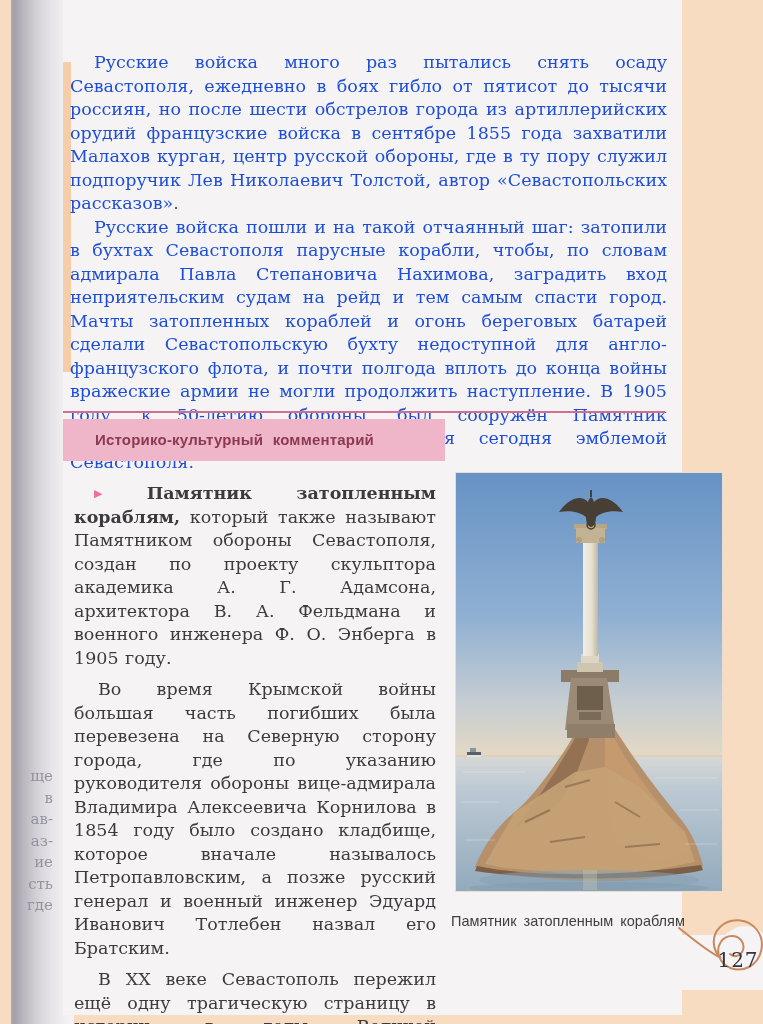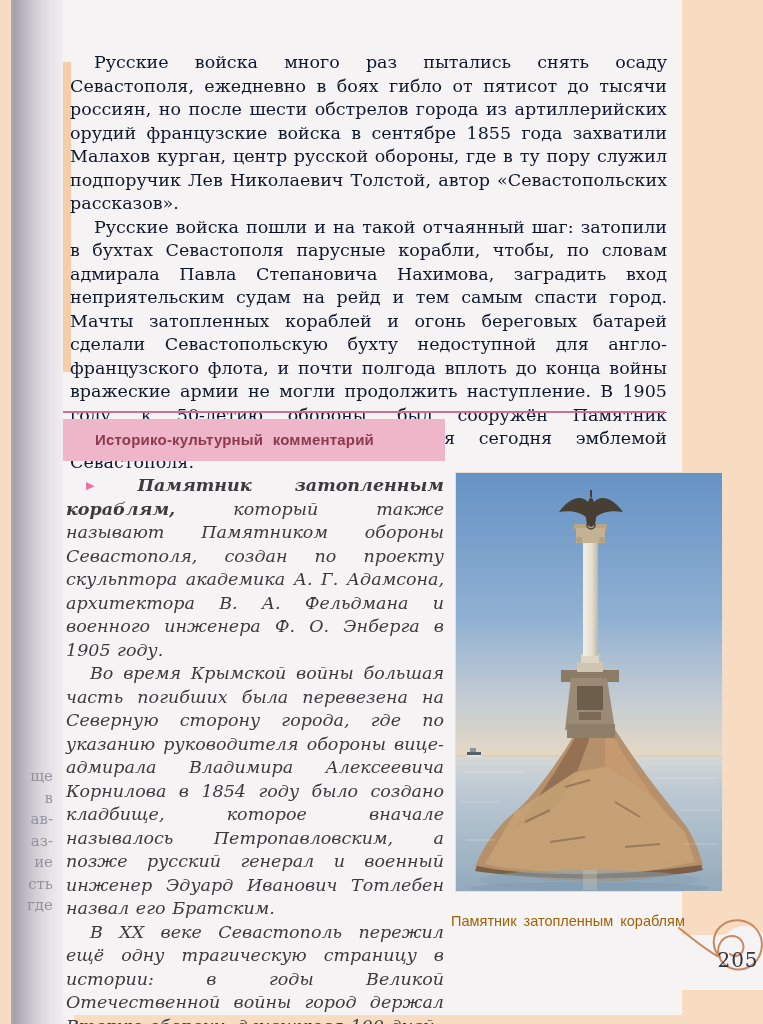--- a/index.html
+++ b/index.html
@@ -42,21 +42,21 @@
   .header-box span{
     display:block; padding-left:32px; line-height:42px;
     font-family:"Liberation Sans", sans-serif; font-weight:bold; font-size:15px;
     word-spacing:5px; letter-spacing:.2px;
   }
   .commentary{
     position:absolute; left:66px; top:474px; width:378px;
     font:17.5px/23.5px "DejaVu Serif", serif; color:#3b3b3d;
     text-align:justify; word-spacing:1px;
   }
-  .commentary p{margin:0;font-style:italic;}
+  .commentary p{margin:8px;}
   .commentary p.lead{text-indent:20px;}
   .commentary p.ind{text-indent:24px;}
   .bullet{
     font-family:"DejaVu Sans", sans-serif; font-size:11px;
     margin-right:7px; vertical-align:2px;
   }
   .photo{
     position:absolute; left:455px; top:472px; width:268px; height:420px;
     background:#cfd5d8;
   }
@@ -97,21 +97,21 @@
       <div>ие</div>
       <div>сть</div>
       <div>где</div>
     </div>
   </div>
 
   <div class="content"></div>
 
   <div class="stripe" style="background: rgb(246, 205, 169);"></div>
 
-  <div class="main-text" style="color: #0f172a;">
+  <div class="main-text" style="color: #1d4ed8;">
     <p>Русские войска много раз пытались снять осаду Севастополя, ежедневно в боях гибло от пятисот до тысячи россиян, но после шести обстрелов города из артиллерийских орудий французские войска в сентябре 1855 года захватили Малахов курган, центр русской обороны, где в ту пору служил подпоручик Лев Николаевич Толстой, автор «Севастопольских рассказов».</p>
     <p>Русские войска пошли и на такой отчаянный шаг: затопили в бухтах Севастополя парусные корабли, чтобы, по словам адмирала Павла Степановича Нахимова, заградить вход неприятельским судам на рейд и тем самым спасти город. Мачты затопленных кораблей и огонь береговых батарей сделали Севастопольскую бухту недоступной для англо-французского флота, и почти полгода вплоть до конца войны вражеские армии не могли продолжить наступление. В 1905 году, к 50-летию обороны, был сооружён Памятник затопленным кораблям, являющийся сегодня эмблемой Севастополя.</p>
   </div>
 
   <div class="rule-pink" style="background: rgb(207, 111, 146);"></div>
 
   <div class="header-box" style="background: rgb(239, 181, 201);">
     <span style="color: rgb(140, 58, 80);">Историко-культурный комментарий</span>
   </div>
 
@@ -191,22 +191,22 @@
         <ellipse cx="134" cy="408" rx="110" ry="10" fill="#87a0b2" opacity="0.55"></ellipse>
         <ellipse cx="134" cy="416" rx="120" ry="6" fill="#7e97aa" opacity="0.4"></ellipse>
         <rect x="128" y="398" width="14" height="20" fill="#cfc9b8" opacity="0.35"></rect>
         <path d="M 8 300 H 70 M 200 306 H 262 M 6 330 H 44 M 224 338 H 264 M 10 368 H 40 M 230 372 H 262" stroke="#ffffff" stroke-width="1" opacity="0.25"></path>
       </g>
 
       <rect x="0.5" y="0.5" width="267" height="419" fill="none" stroke="#e9ddd0" stroke-width="1"></rect>
     </svg>
   </div>
 
-  <div class="caption" style="color: #a16207;">Памятник затопленным кораблям</div>
+  <div class="caption" style="color: #404040;">Памятник затопленным кораблям</div>
 
   <div class="tab-band"></div>
   <div class="tab-circle"></div>
   <svg class="swirl" viewBox="0 0 90 100" xmlns="http://www.w3.org/2000/svg">
     <path d="M 3 32 C 18 44 32 56 45 62 C 36 54 35 40 44 31 C 54 21 72 22 81 34 C 90 46 86 64 73 71 C 61 77 47 72 43 60 C 40 50 46 40 56 40 C 64 40 69 47 67 54 C 65 60 58 62 54 58" fill="none" stroke="#c9895e" stroke-width="2" stroke-linecap="round"></path>
   </svg>
-  <div class="page-number" style="color: rgb(51, 51, 60);">205</div>
+  <div class="page-number" style="color: rgb(51, 51, 60);">127</div>
 
 </div>
 
 </body></html>

